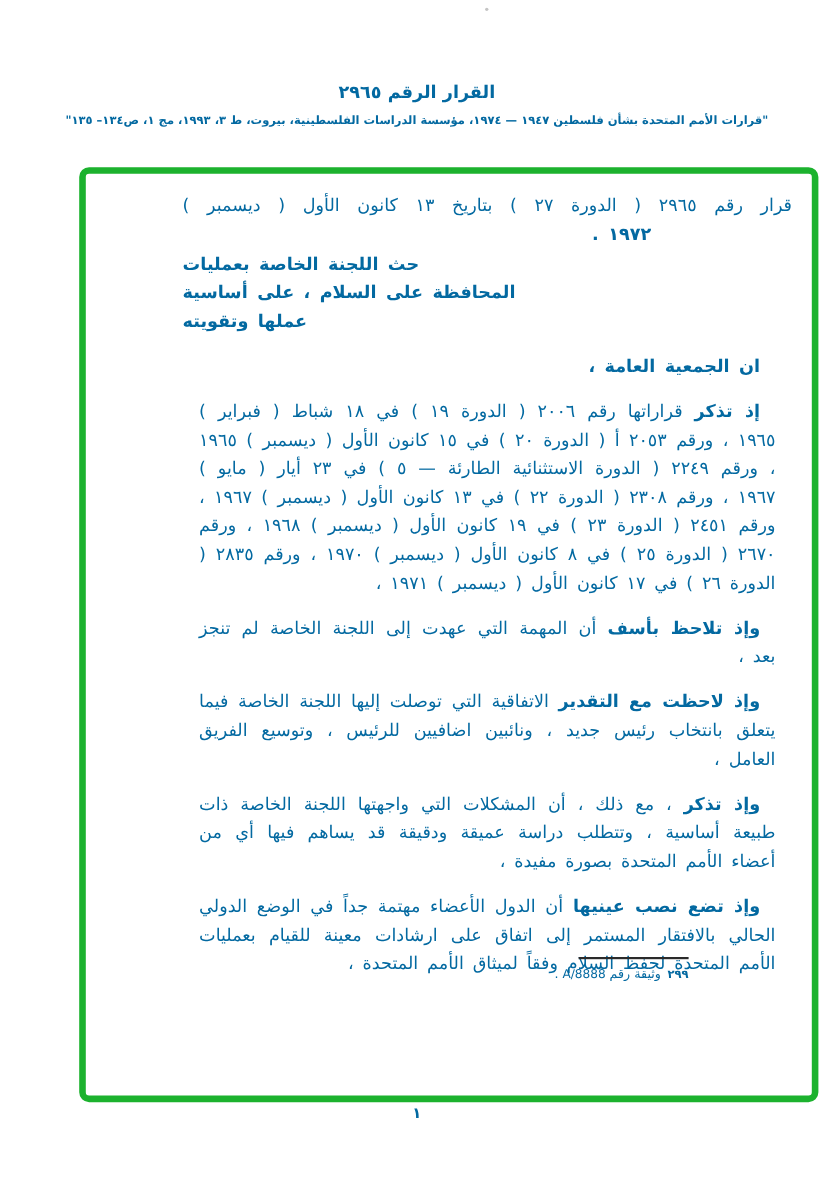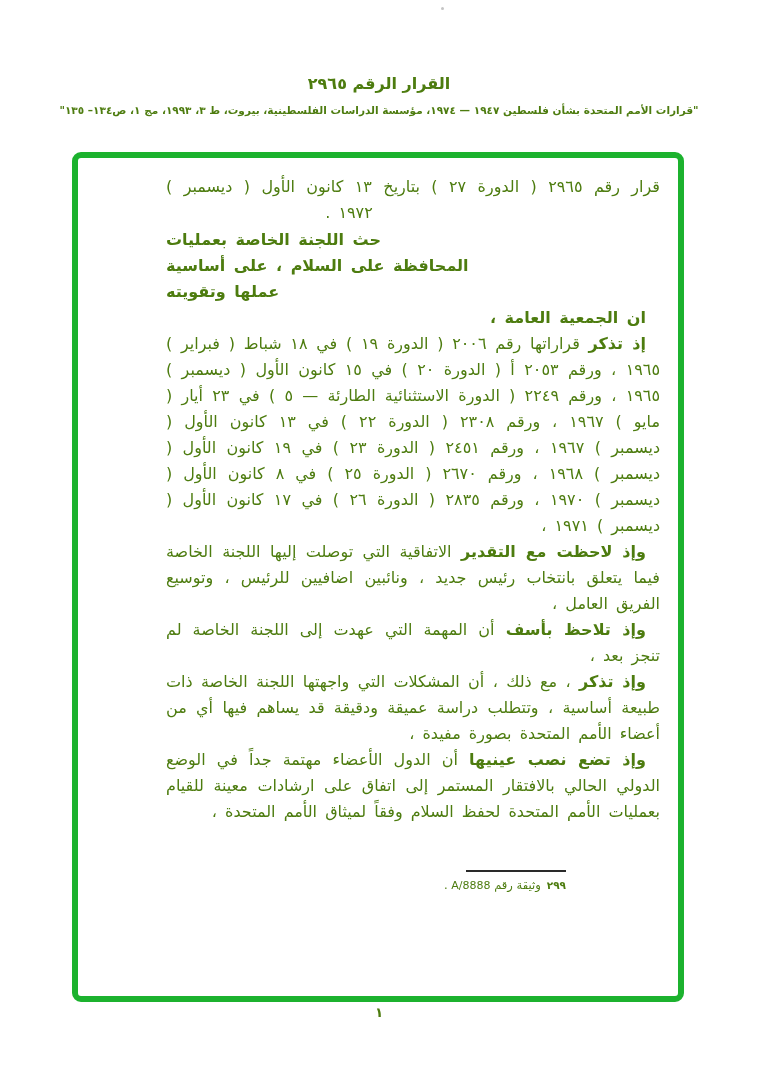--- a/index.html
+++ b/index.html
@@ -3,21 +3,21 @@
 <meta charset="utf-8">
 <style>
   html, body { margin: 0; padding: 0; background: #ffffff; }
   .page {
     position: relative;
     width: 758px;
     height: 1078px;
     background: #ffffff;
     overflow: hidden;
     direction: rtl;
-    color: #4d7c0f;
+    color: #0369a1;
     font-family: "DejaVu Sans", sans-serif;
   }
   .speck {
     position: absolute; left: 441px; top: 7px;
     width: 3px; height: 3px; border-radius: 50%;
     background: #c4c4c4;
   }
   .doc-title {
     position: absolute; top: 74px; left: 0; right: 0;
     text-align: center;
@@ -25,41 +25,41 @@
     letter-spacing: 0.3px;
   }
   .citation {
     position: absolute; top: 104px; left: 0; right: 0;
     text-align: center;
     font-size: 10.5px; font-weight: 700;
     white-space: nowrap;
   }
   .green-box {
     position: absolute; left: 72px; top: 152px;
-    width: 612px; height: 850px;
+    width: 672px; height: 850px;
     border: 6px solid var(--color-frame, #1cb22e);
     border-radius: 9px;
     box-sizing: border-box;
   }
   .content {
     padding: 16px 18px 0 88px;
     font-size: 16px;
     line-height: 26px;
     text-align: justify;
     word-spacing: 3px;
     letter-spacing: 0.2px;
   }
   .intro-line1 { text-align: justify; text-align-last: justify; }
-  .intro-line2 { text-align: center; padding-right: 128px; }
+  .intro-line2 { text-align: right; padding-right: 128px; font-weight: bold; }
   .heading {
     text-align: left;
     font-weight: 700;
     margin: 1px 0 0 0;
   }
-  .para { margin: 0; text-indent: 14px; }
+  .para { margin: 15px; text-indent: 14px; }
   .lead { font-weight: 700; }
   .fn-sup {
     font-size: 10px; font-weight: 700;
     vertical-align: super; line-height: 0;
   }
   .footnote {
     position: absolute; top: 712px; right: 112px;
     text-align: right;
   }
   .fn-rule {
@@ -102,25 +102,25 @@
       <p class="para">
         <span class="lead">ان الجمعية العامة ،</span><span></span>
       </p>
 
       <p class="para">
         <span class="lead">إذ تذكر</span><span> قراراتها رقم ٢٠٠٦ ( الدورة ١٩ ) في ١٨ شباط ( فبراير ) ١٩٦٥ ، ورقم ٢٠٥٣ أ ( الدورة ٢٠ ) في ١٥ كانون الأول ( ديسمبر ) ١٩٦٥ ، ورقم ٢٢٤٩ ( الدورة الاستثنائية الطارئة — ٥ ) في ٢٣ أيار ( مايو ) ١٩٦٧ ، ورقم ٢٣٠٨ ( الدورة ٢٢ ) في ١٣ كانون الأول ( ديسمبر ) ١٩٦٧ ، ورقم ٢٤٥١ ( الدورة ٢٣ ) في ١٩ كانون الأول ( ديسمبر ) ١٩٦٨ ، ورقم ٢٦٧٠ ( الدورة ٢٥ ) في ٨ كانون الأول ( ديسمبر ) ١٩٧٠ ، ورقم ٢٨٣٥ ( الدورة ٢٦ ) في ١٧ كانون الأول ( ديسمبر ) ١٩٧١ ،</span>
       </p>
 
 
       <p class="para">
-        <span class="lead">وإذ لاحظت مع التقدير</span><span> الاتفاقية التي توصلت إليها اللجنة الخاصة فيما يتعلق بانتخاب رئيس جديد ، ونائبين اضافيين للرئيس ، وتوسيع الفريق العامل ،</span>
+        <span class="lead">وإذ تلاحظ بأسف</span><span> أن المهمة التي عهدت إلى اللجنة الخاصة لم تنجز بعد ،</span>
       </p>
 
       <p class="para">
-        <span class="lead">وإذ تلاحظ بأسف</span><span> أن المهمة التي عهدت إلى اللجنة الخاصة لم تنجز بعد ،</span>
+        <span class="lead">وإذ لاحظت مع التقدير</span><span> الاتفاقية التي توصلت إليها اللجنة الخاصة فيما يتعلق بانتخاب رئيس جديد ، ونائبين اضافيين للرئيس ، وتوسيع الفريق العامل ،</span>
       </p>
 
       <p class="para">
         <span class="lead">وإذ تذكر</span><span> ، مع ذلك ، أن المشكلات التي واجهتها اللجنة الخاصة ذات طبيعة أساسية ، وتتطلب دراسة عميقة ودقيقة قد يساهم فيها أي من أعضاء الأمم المتحدة بصورة مفيدة ،</span>
       </p>
 
       <p class="para">
         <span class="lead">وإذ تضع نصب عينيها</span><span> أن الدول الأعضاء مهتمة جداً في الوضع الدولي الحالي بالافتقار المستمر إلى اتفاق على ارشادات معينة للقيام بعمليات الأمم المتحدة لحفظ السلام وفقاً لميثاق الأمم المتحدة ،</span>
       </p>
 

